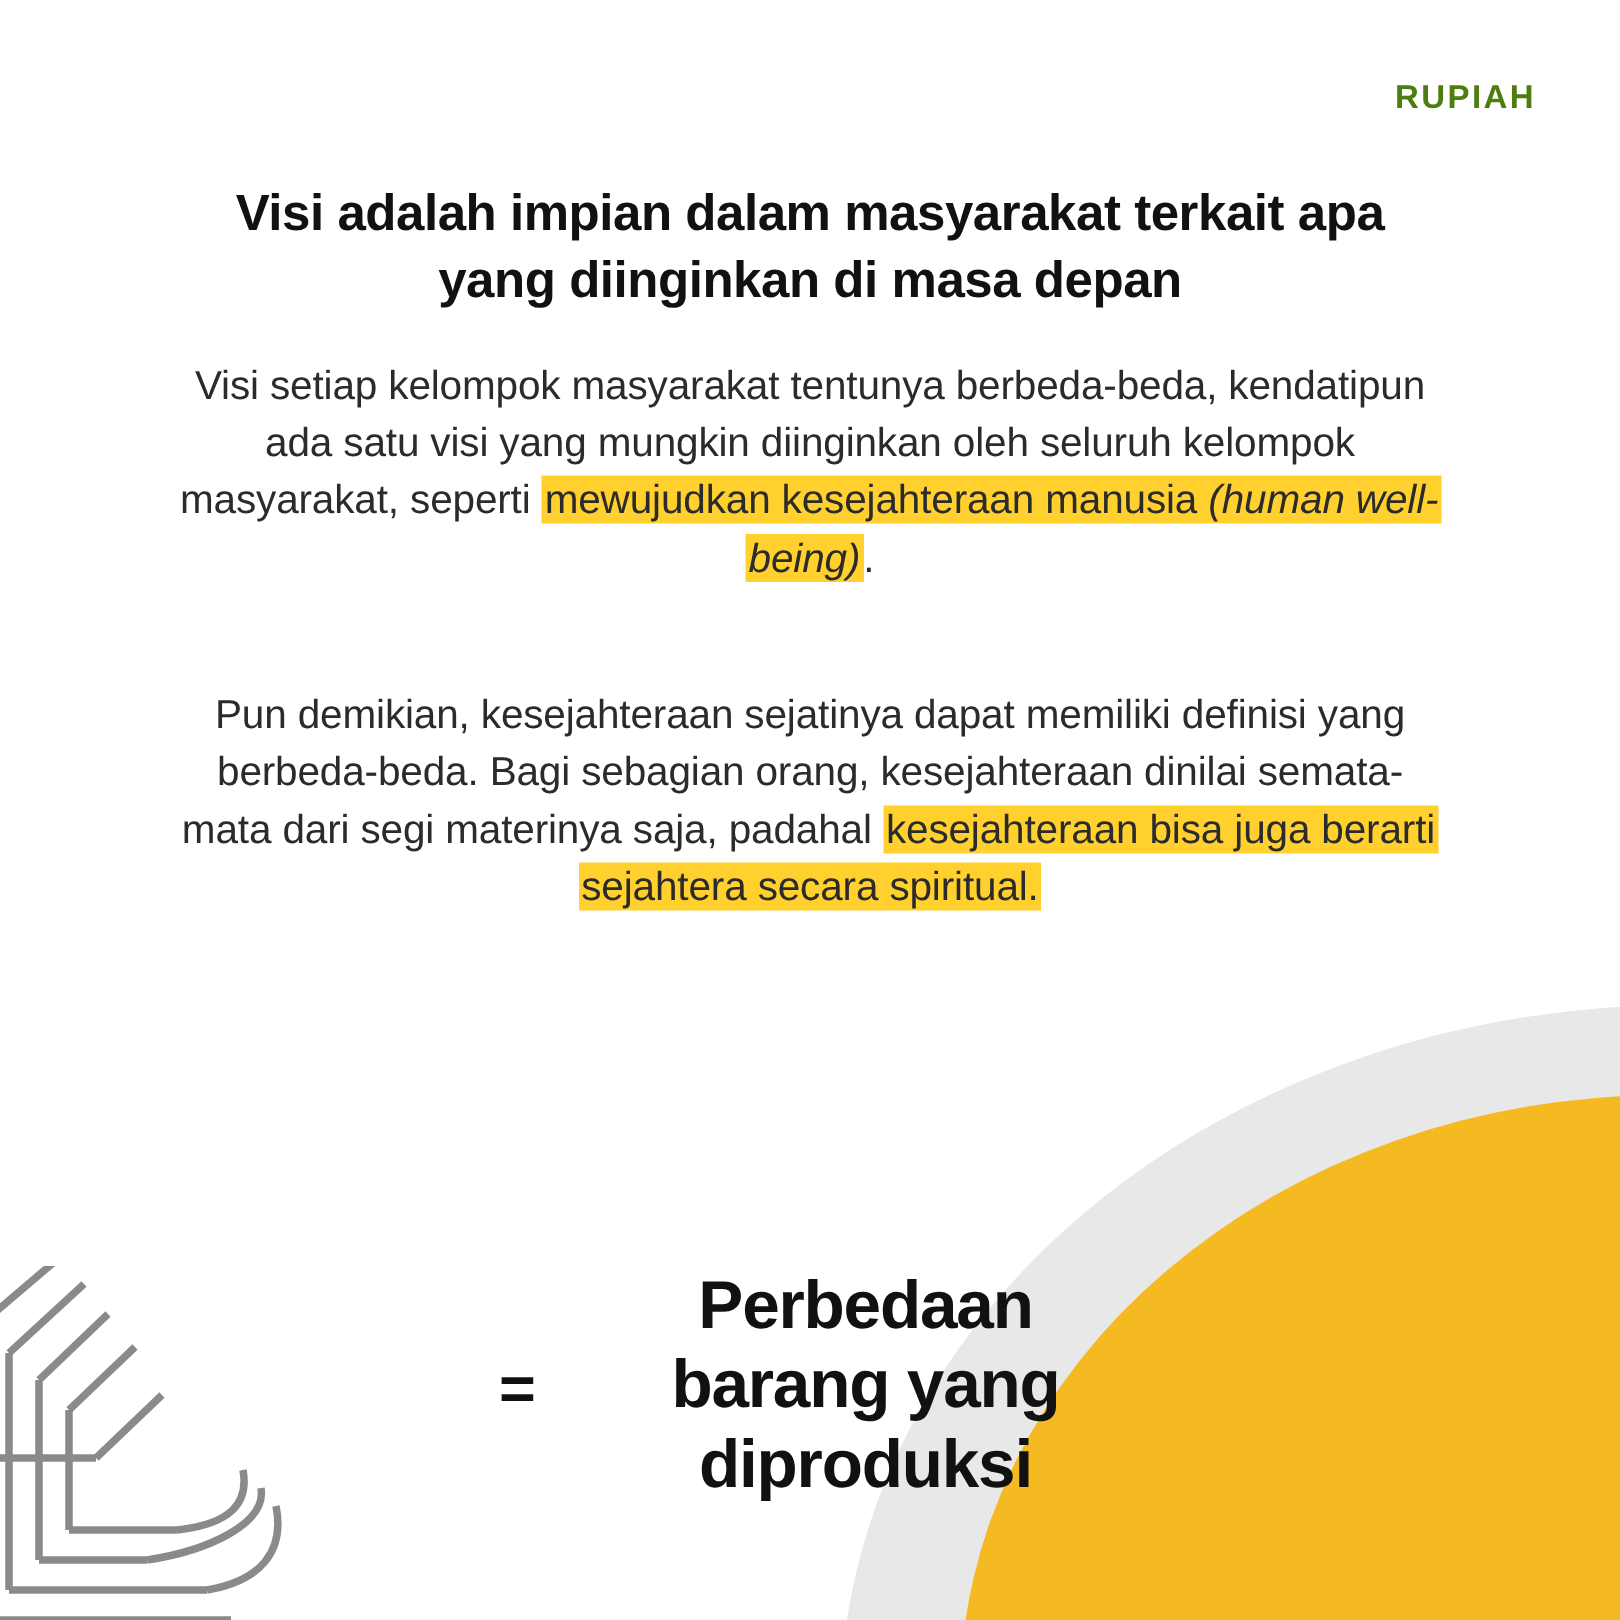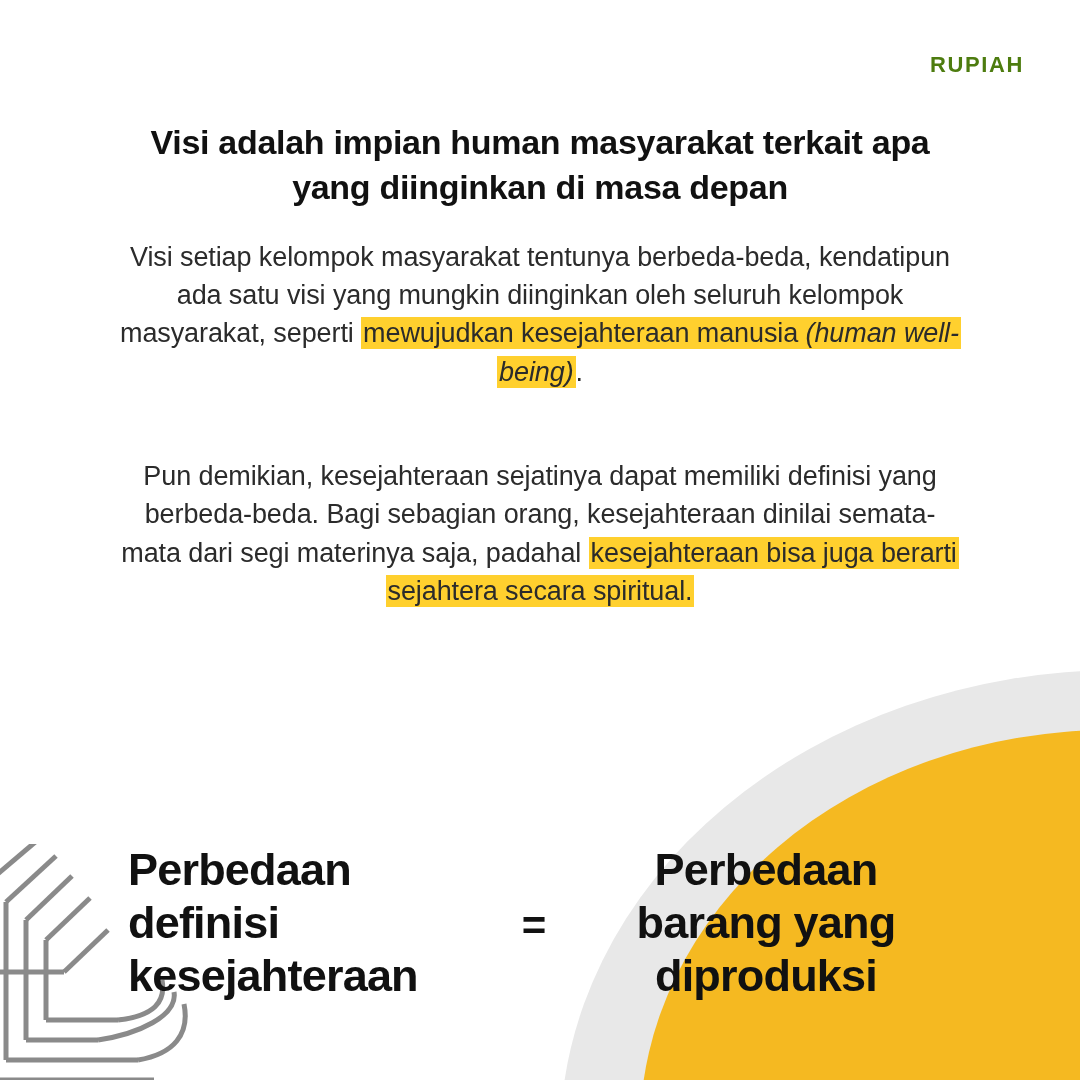--- a/index.html
+++ b/index.html
@@ -177,29 +177,28 @@
       <path d="M140 176 C176 172, 188 158, 184 136"></path>
       <path d="M120 196 C160 190, 200 172, 196 148"></path>
     </g>
   </svg>
 </div>
 
 <div class="brand">RUPIAH</div>
 
 <div class="content">
 
-  <h1 class="headline">Visi adalah impian human masyarakat terkait apa yang diinginkan di masa depan</h1>
+  <h1 class="headline">Visi adalah impian dalam masyarakat terkait apa yang diinginkan di masa depan</h1>
 
   <p class="body-block first">
     <span>Visi setiap kelompok masyarakat tentunya berbeda-beda, kendatipun ada satu visi yang mungkin diinginkan oleh seluruh kelompok masyarakat, seperti </span><mark class="hl"><span>mewujudkan kesejahteraan manusia </span><em class="it">(human well-being)</em></mark><span>.</span>
   </p>
 
   <p class="body-block second">
     <span>Pun demikian, kesejahteraan sejatinya dapat memiliki definisi yang berbeda-beda. Bagi sebagian orang, kesejahteraan dinilai semata-mata dari segi materinya saja, padahal </span><mark class="hl">kesejahteraan bisa juga berarti  sejahtera secara spiritual.</mark><span></span>
   </p>
 
 </div>
 
 <div class="equation">
-  <div class="eq-term left">Perbedaan definisi kesejahteraan</div>
   <div class="eq-sign">=</div>
   <div class="eq-term right">Perbedaan barang yang diproduksi</div>
 </div>
 
 </body></html>

